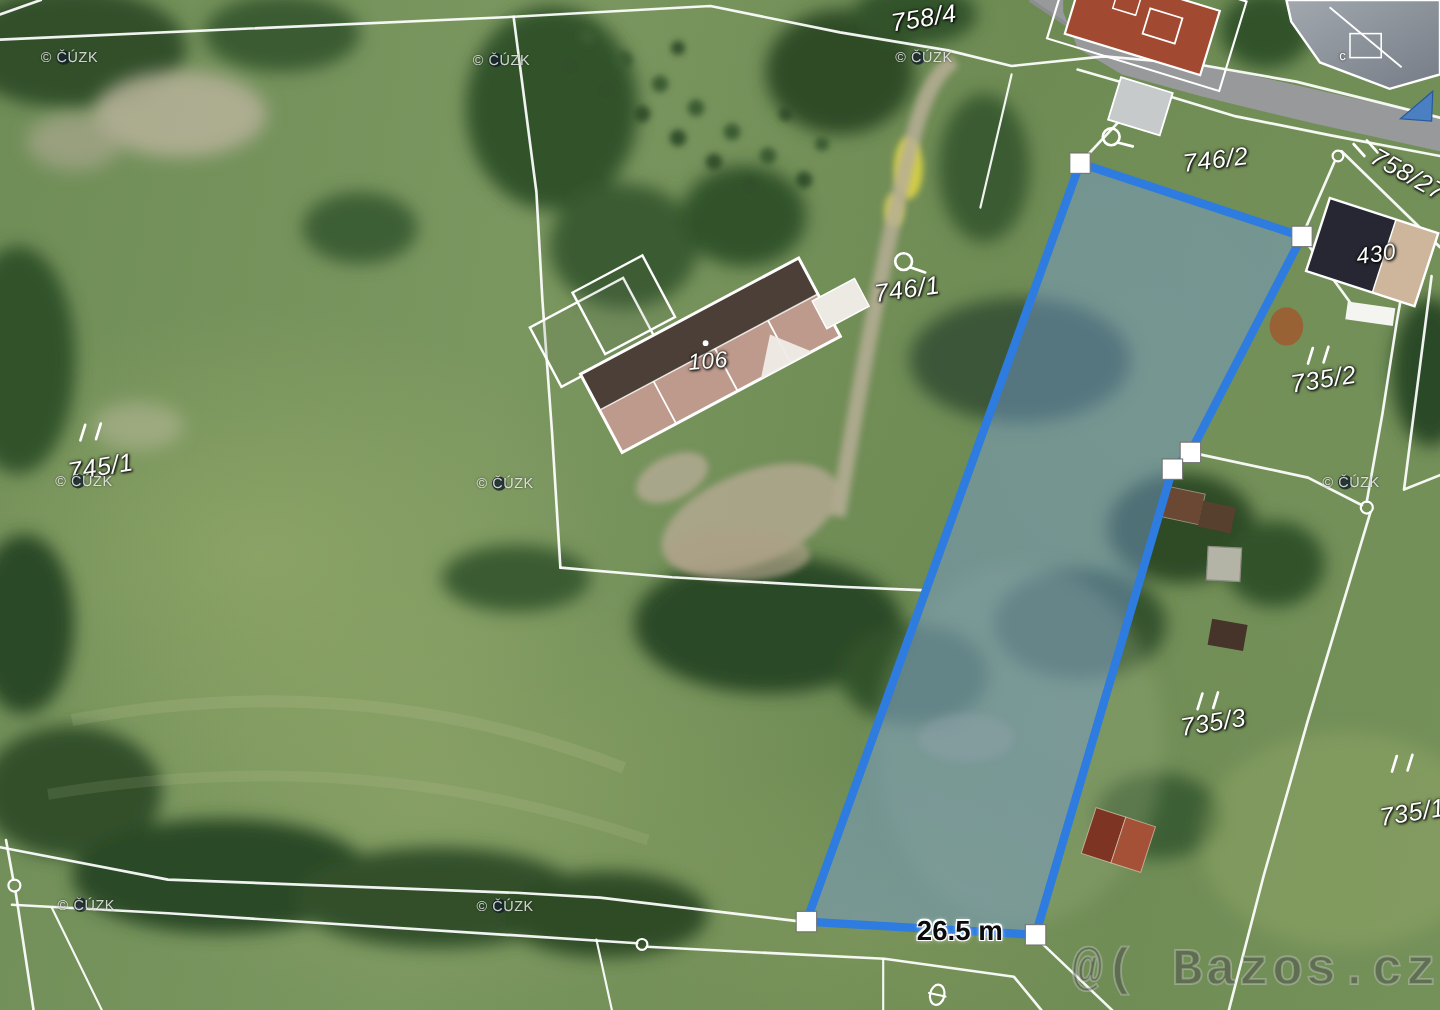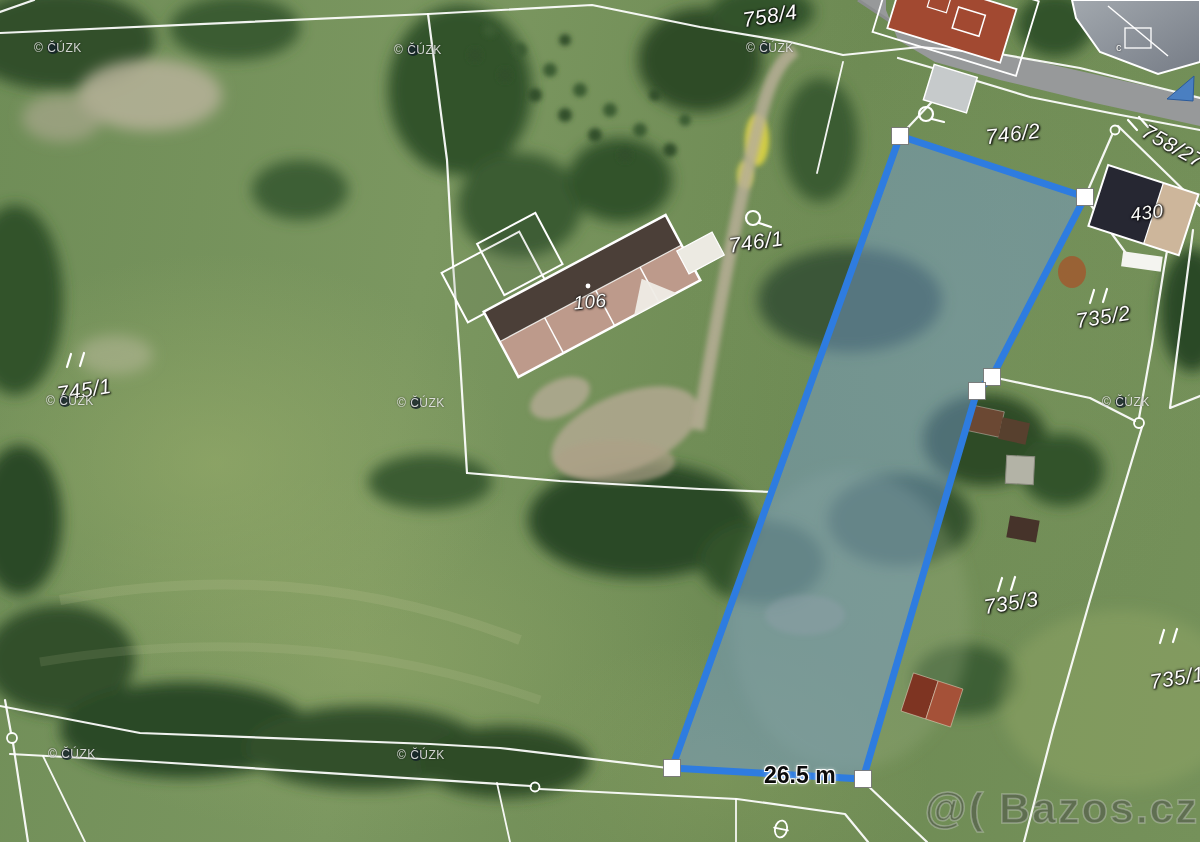--- a/index.html
+++ b/index.html
@@ -32,20 +32,21 @@
   }
   .wm .dot{
     position:absolute;left:13px;top:1px;width:12px;height:12px;border-radius:50%;
     background:#14222c;opacity:.8;
   }
   .wm .txt{position:relative;text-align:right;}
   .brand{
     position:absolute;right:1px;top:784px;font-size:43px;font-weight:700;letter-spacing:2px;
     color:rgba(72,72,72,.45);-webkit-text-stroke:1.5px rgba(225,225,225,.35);
     white-space:nowrap;
+    font-family:Liberation Mono, monospace;
   }
 </style>
 </head>
 <body>
 
 <div id="stage">
 
 <svg width="1200" height="842" viewBox="0 0 1200 842">
   <defs>
     <filter id="soft" x="-40%" y="-40%" width="180%" height="180%">

